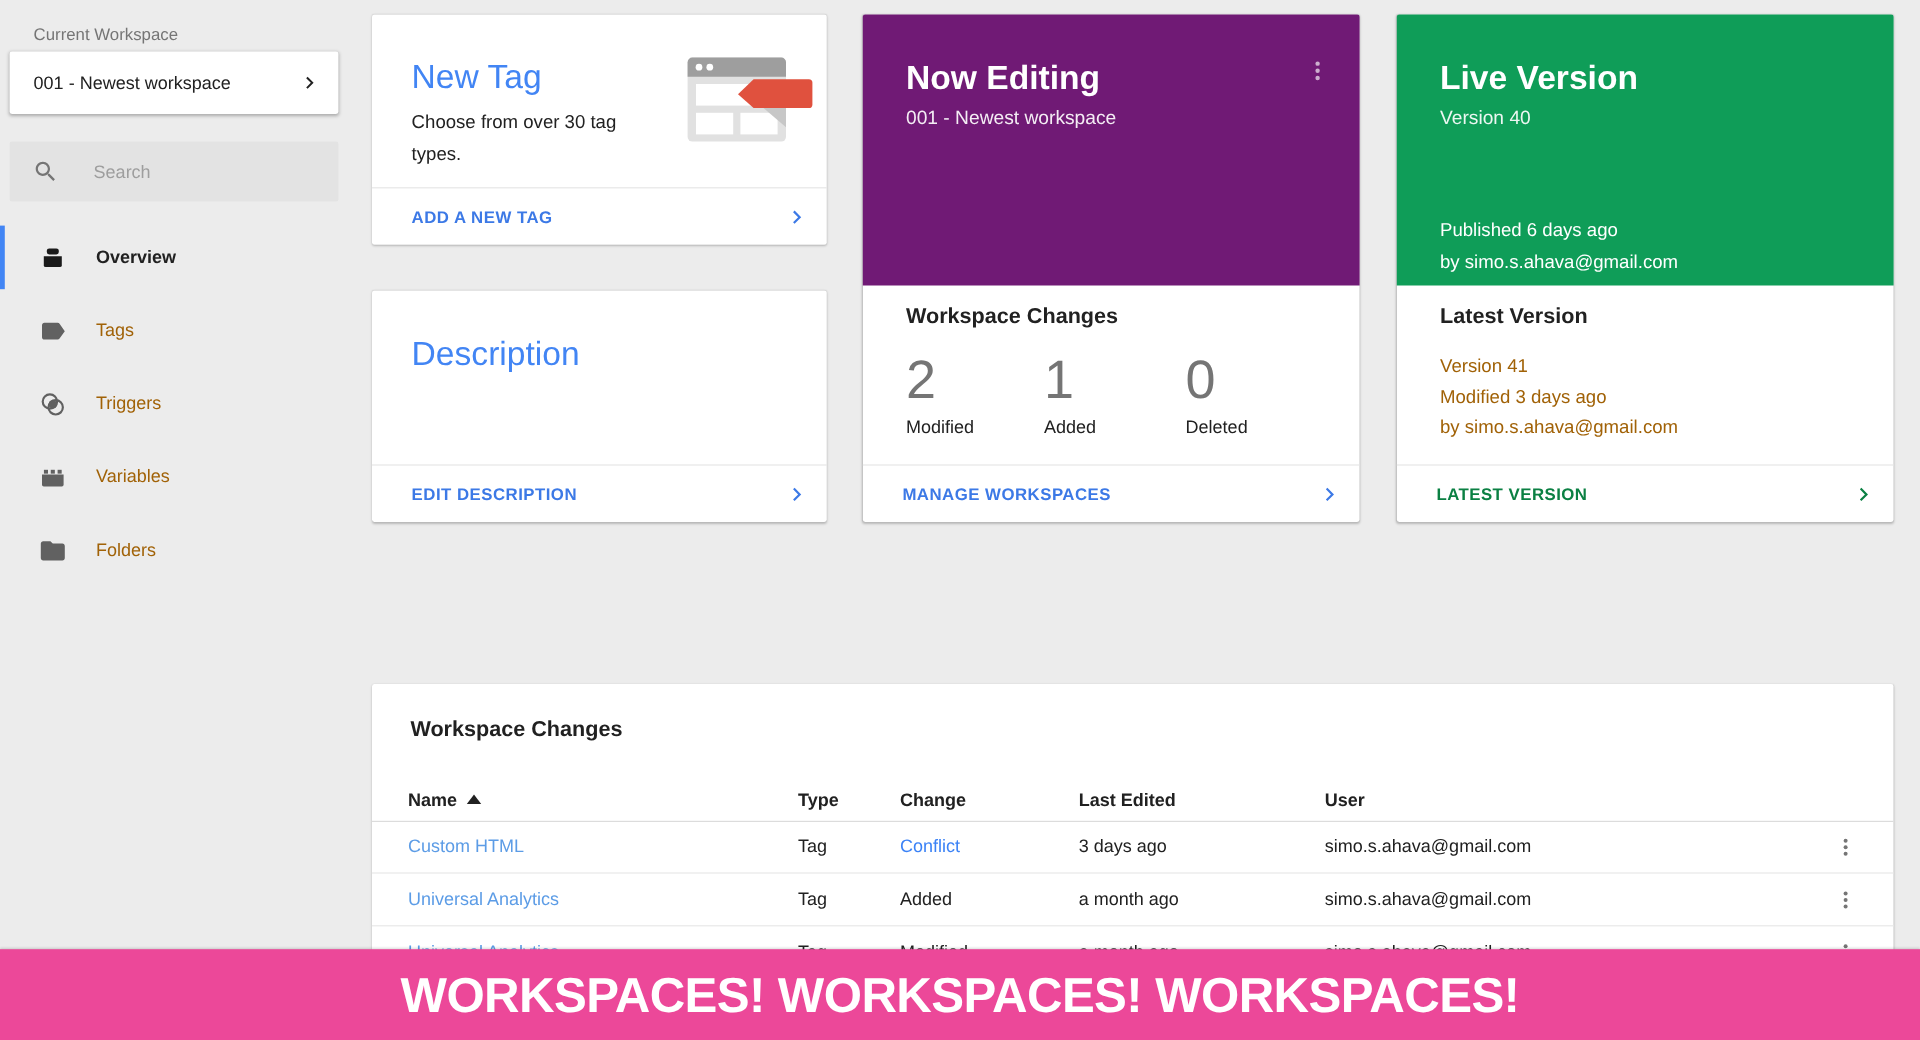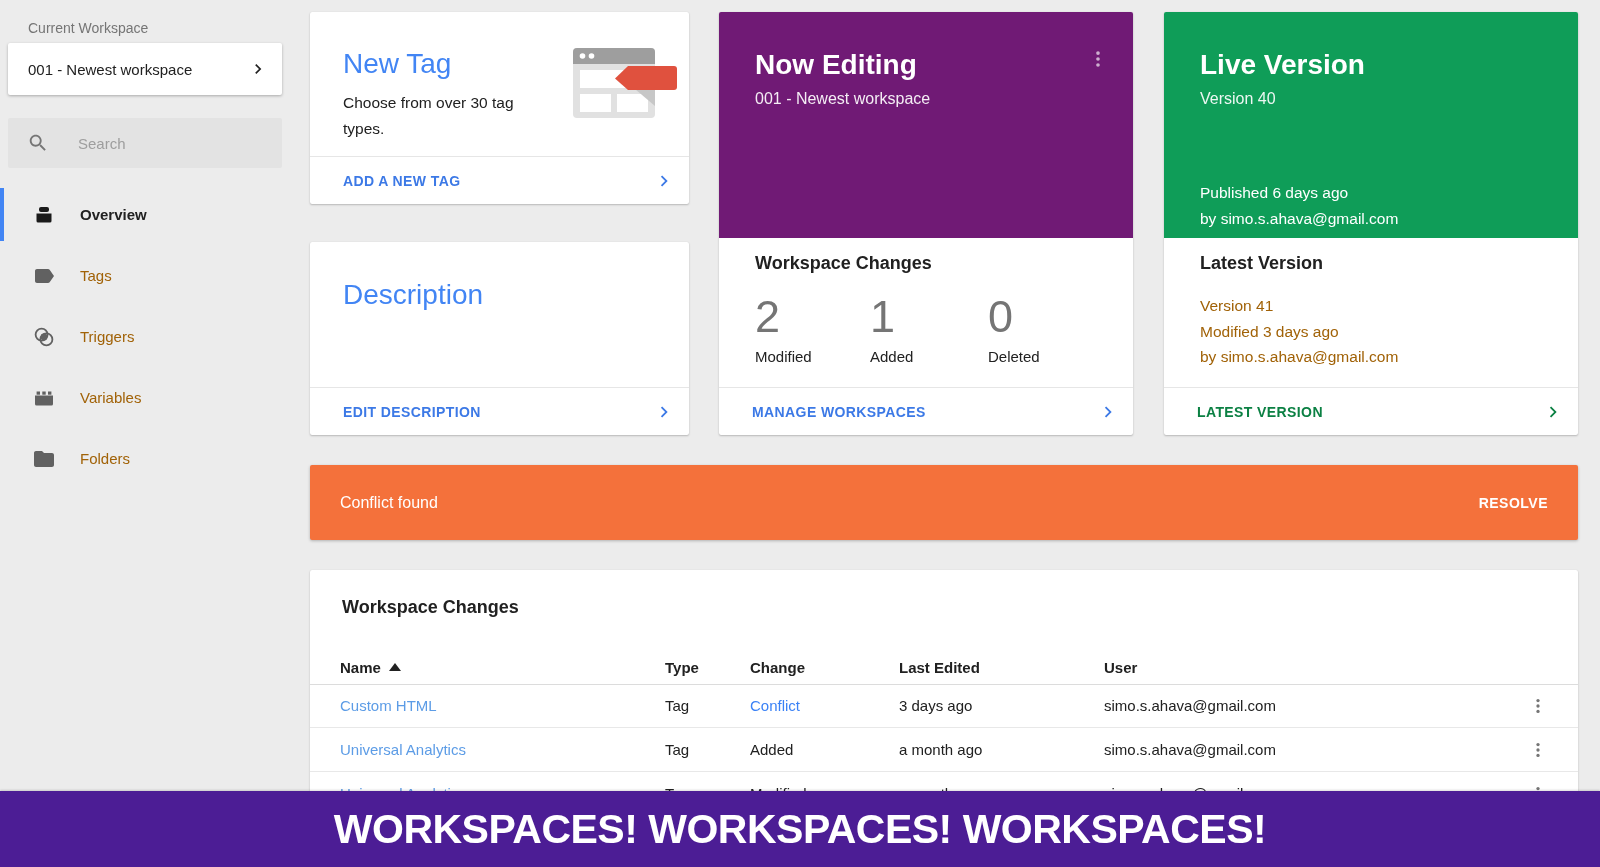--- a/index.html
+++ b/index.html
@@ -120,21 +120,21 @@
   .t-row.r0 { top:114px; } .t-row.r1 { top:158px; } .t-row.r2 { top:202px; }
   .t-row .cell { position:absolute; font-size:15px; color:#212121; line-height:44px; }
   .cell.link { color:#5c9ce6; cursor:pointer; }
   .cell.change-conflict { color:#3b82f6; }
   .row-kebab { position:absolute; right:30px; top:12px; width:20px; height:20px; cursor:pointer; }
   .row-kebab svg { width:20px; height:20px; fill:#757575; }
 
   
   .bottom-banner {
     position:absolute; left:0; top:791px; width:1600px; height:76px;
-    background:#4c1d95; z-index:30;
+    background:#ec4899; z-index:30;
     display:flex; align-items:center; justify-content:center;
     box-shadow:0 -1px 2px rgba(0,0,0,.15);
   }
   .bottom-banner-text { font-size:41px; font-weight:bold; color:#fff; letter-spacing:-.5px; }
 </style>
 </head>
 <body>
 
 <div class="app">
 
@@ -281,24 +281,20 @@
       <div>by simo.s.ahava@gmail.com</div>
     </div>
     <div class="card-footer green">
       <span class="footer-label">LATEST VERSION</span>
       <svg class="footer-chevron" viewBox="0 0 24 24">
           <path d="M8.6 16.6 13.2 12 8.6 7.4 10 6l6 6-6 6z"></path>
         </svg>
     </div>
   </section>
 
-  <div class="conflict-banner">
-    <span class="conflict-msg">Conflict found</span>
-    <span class="conflict-action">RESOLVE</span>
-  </div>
 
   <section class="card table-card">
     <h3 class="table-title">Workspace Changes</h3>
 
     <div class="t-header">
       <span class="cell col-name"><span>Name</span><span class="sort-arrow"></span></span>
       <span class="cell col-type">Type</span>
       <span class="cell col-change">Change</span>
       <span class="cell col-edited">Last Edited</span>
       <span class="cell col-user">User</span>

